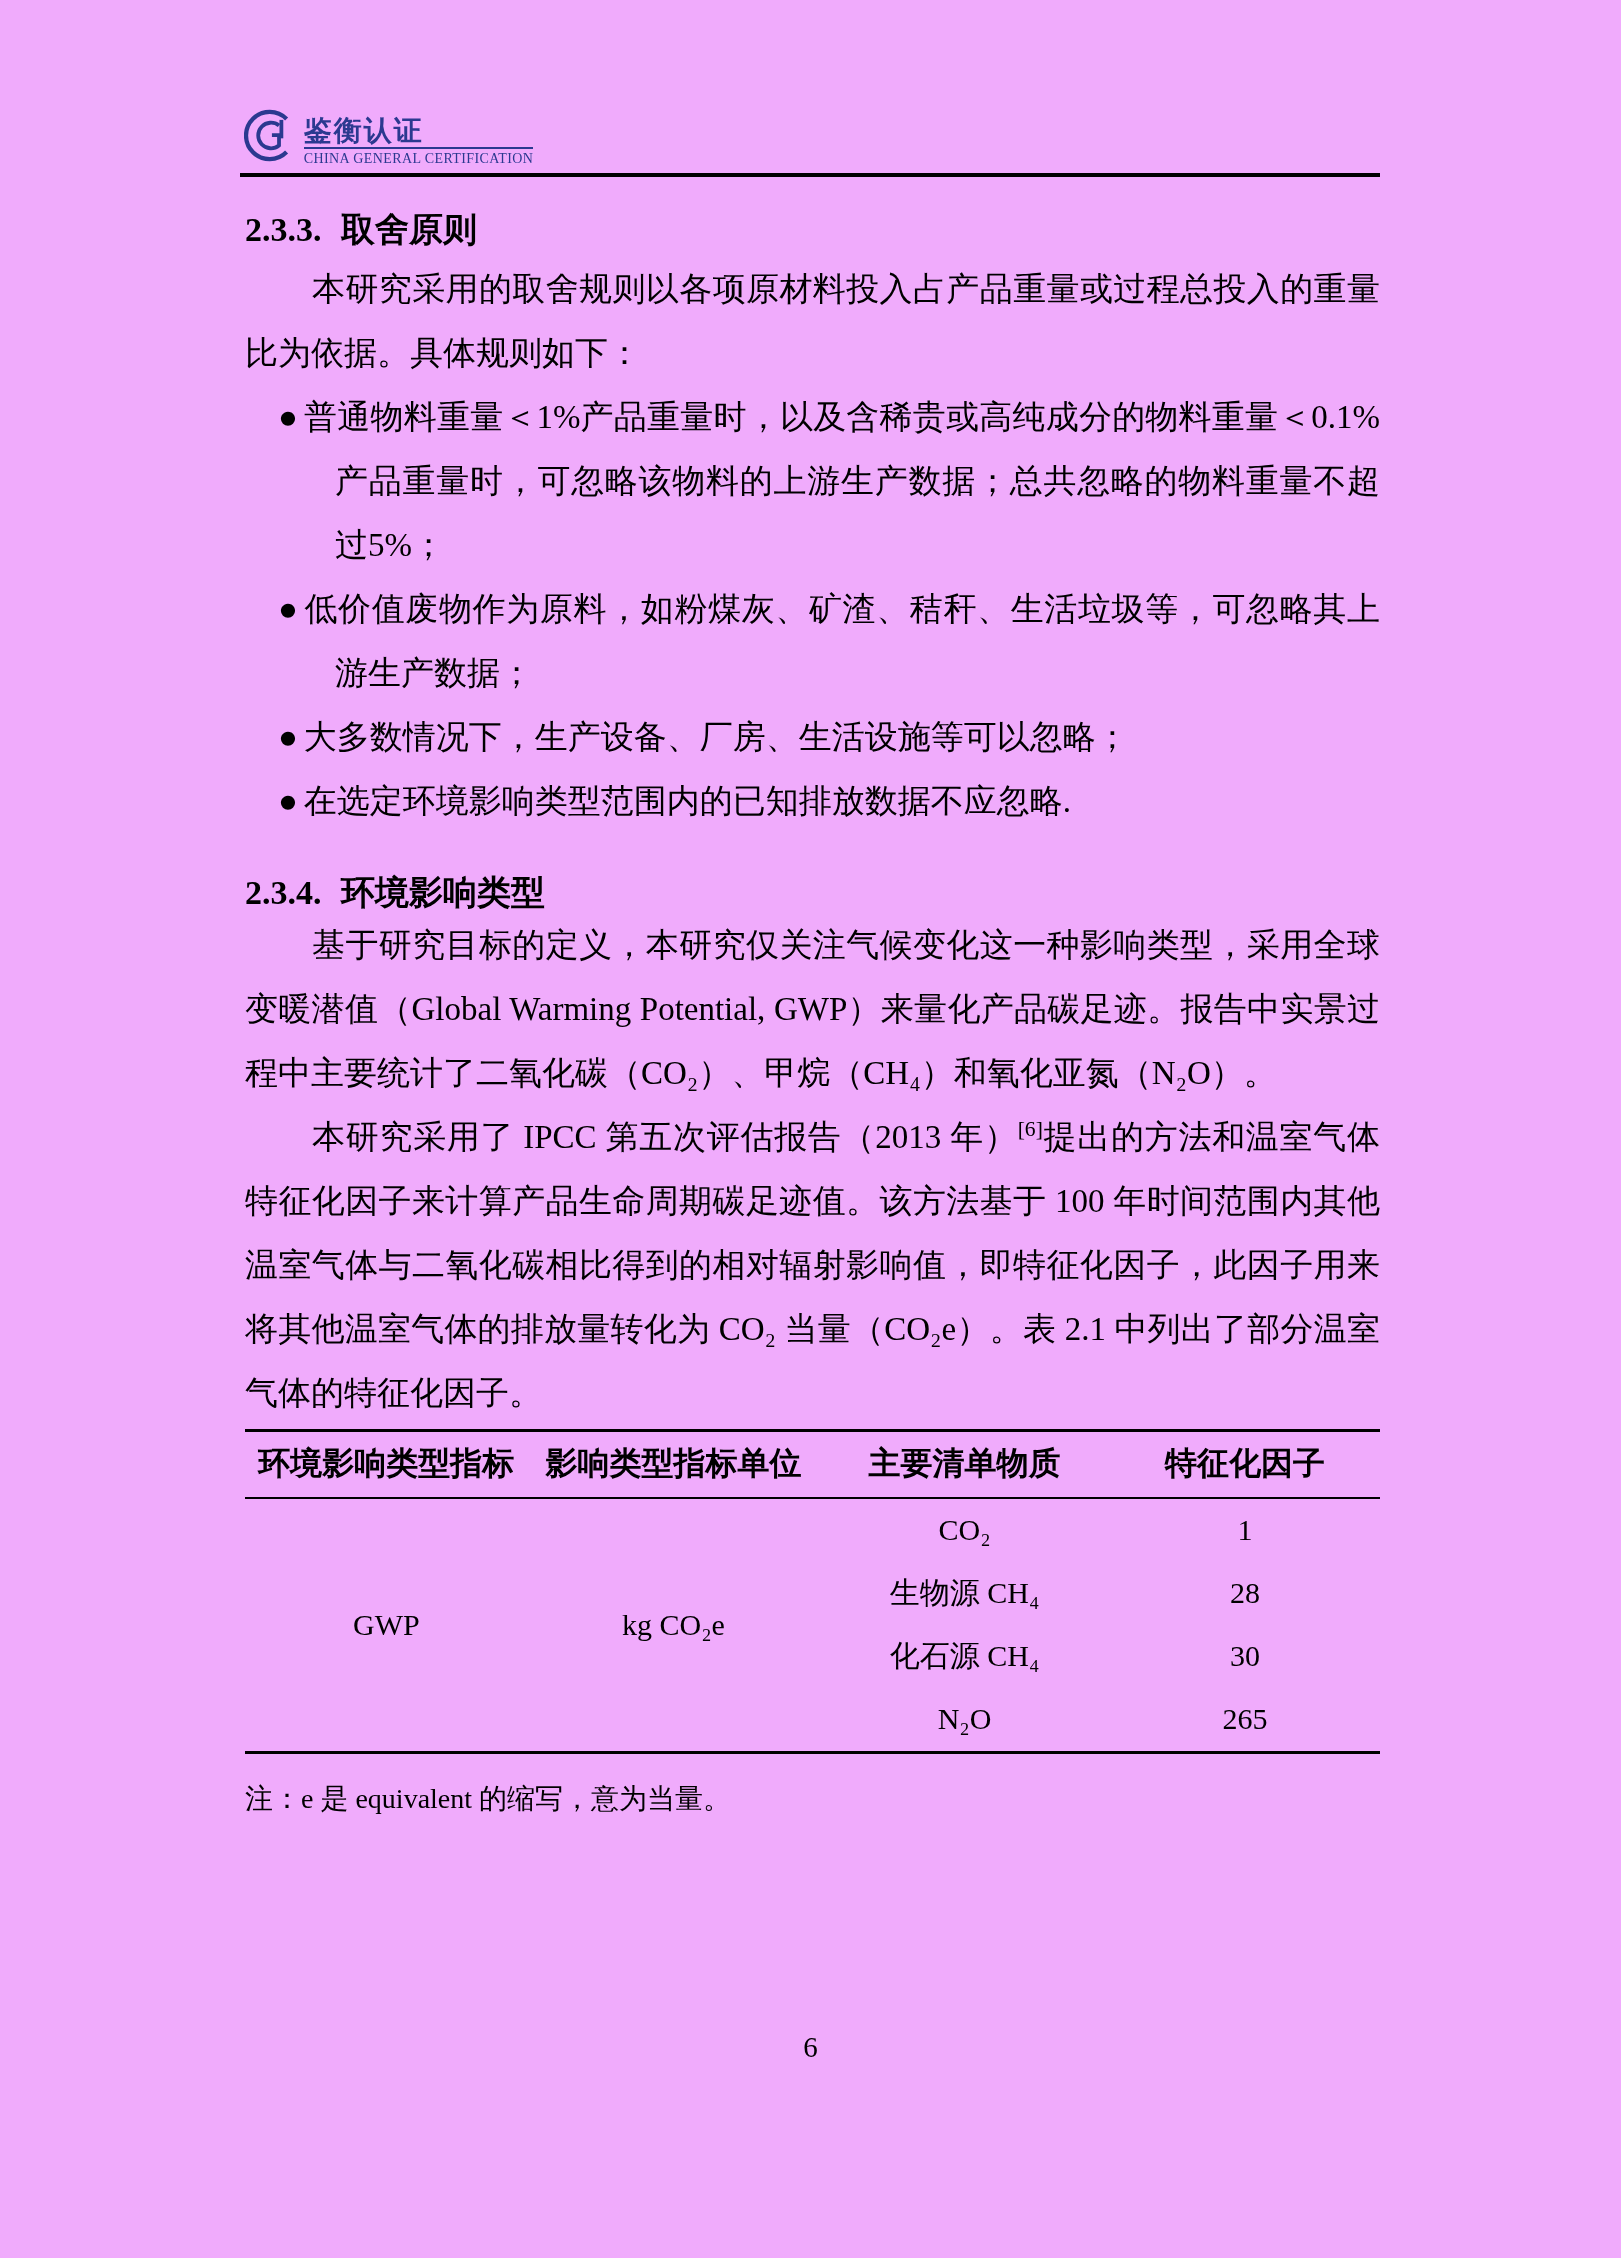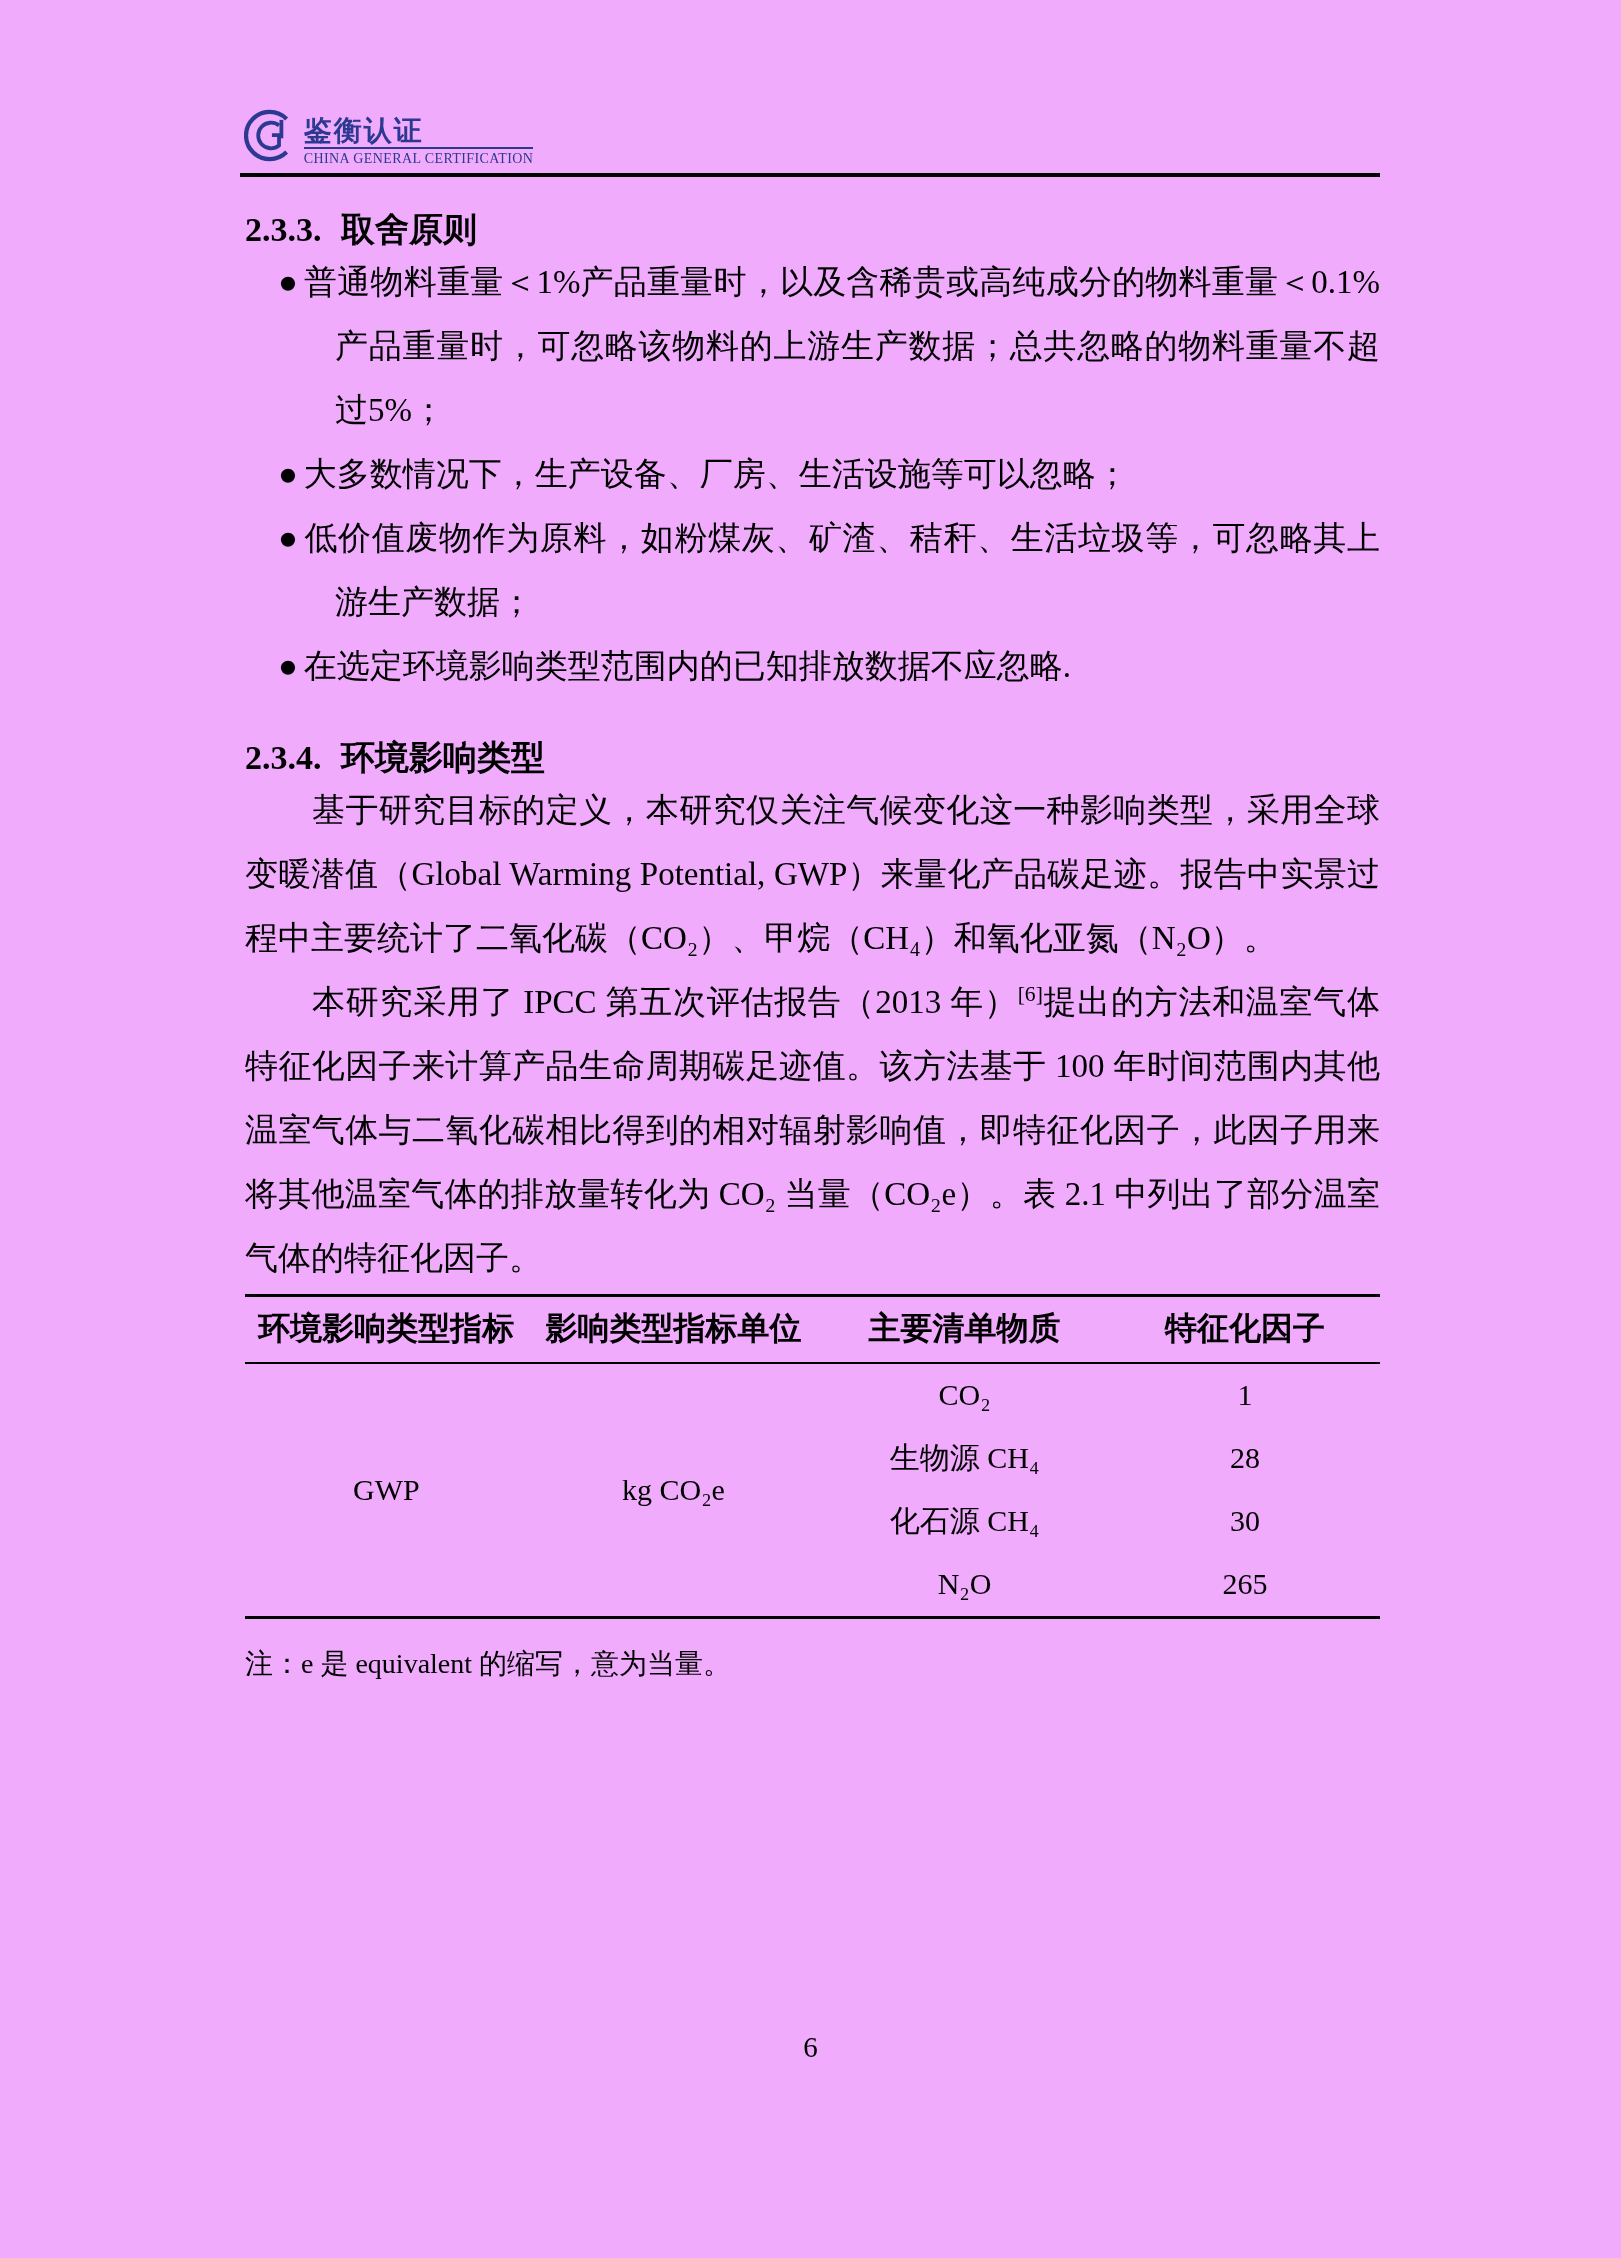--- a/index.html
+++ b/index.html
@@ -99,25 +99,26 @@
       </span>
     </div>
   </div>
 
   <div class="content">
 
     <h2 class="h2 h2-233">
       <span class="h2-num">2.3.3.</span><span>取舍原则</span>
     </h2>
 
+    <p class="para para-intro">本研究采用的取舍规则以各项原材料投入占产品重量或过程总投入的重量比为依据。具体规则如下：</p>
 
     <div class="bullet-list">
       <div class="bullet-item"><span class="bullet-marker">●</span><span>普通物料重量＜1%产品重量时，以及含稀贵或高纯成分的物料重量＜0.1%产品重量时，可忽略该物料的上游生产数据；总共忽略的物料重量不超过5%；</span></div>
+      <div class="bullet-item"><span class="bullet-marker">●</span><span>低价值废物作为原料，如粉煤灰、矿渣、秸秆、生活垃圾等，可忽略其上游生产数据；</span></div>
       <div class="bullet-item"><span class="bullet-marker">●</span><span>大多数情况下，生产设备、厂房、生活设施等可以忽略；</span></div>
-      <div class="bullet-item"><span class="bullet-marker">●</span><span>低价值废物作为原料，如粉煤灰、矿渣、秸秆、生活垃圾等，可忽略其上游生产数据；</span></div>
       <div class="bullet-item"><span class="bullet-marker">●</span><span>在选定环境影响类型范围内的已知排放数据不应忽略.</span></div>
     </div>
 
     <h2 class="h2 h2-234">
       <span class="h2-num">2.3.4.</span><span>环境影响类型</span>
     </h2>
 
     <p class="para">基于研究目标的定义，本研究仅关注气候变化这一种影响类型，采用全球变暖潜值（Global Warming Potential, GWP）来量化产品碳足迹。报告中实景过程中主要统计了二氧化碳（CO₂）、甲烷（CH₄）和氧化亚氮（N₂O）。</p>
 
     <p class="para"><span>本研究采用了 IPCC 第五次评估报告（2013 年）</span><sup class="ref">[6]</sup><span>提出的方法和温室气体特征化因子来计算产品生命周期碳足迹值。该方法基于 100 年时间范围内其他温室气体与二氧化碳相比得到的相对辐射影响值，即特征化因子，此因子用来将其他温室气体的排放量转化为 CO₂ 当量（CO₂e）。表 2.1 中列出了部分温室气体的特征化因子。</span></p>

